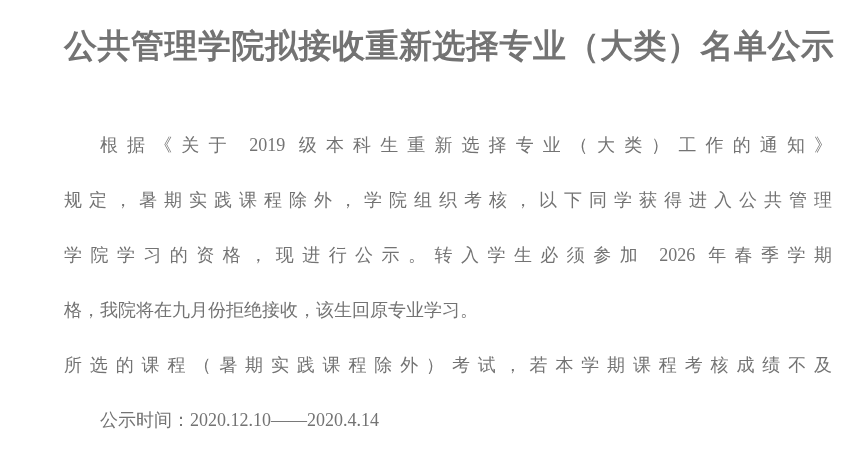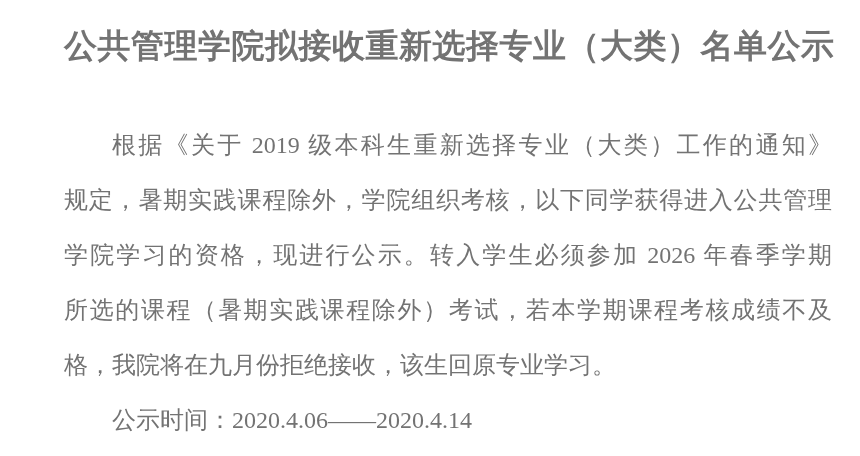--- a/index.html
+++ b/index.html
@@ -24,21 +24,21 @@
     line-height: 40px;
     font-weight: bold;
     text-align: center;
     letter-spacing: 0.5px;
     white-space: nowrap;
   }
 
   .doc-body {
     margin-top: 52px;
     padding: 0 28px 0 64px;
-    font-size: 24px;
+    font-size: 18px;
   }
 
   .body-line {
     line-height: 55px;
     height: 55px;
     white-space: nowrap;
   }
 
   .body-line.justified {
     text-align: justify;
@@ -58,21 +58,21 @@
   <h1 class="doc-title">公共管理学院拟接收重新选择专业（大类）名单公示</h1>
 
   <div class="doc-body">
 
     <div class="body-line justified indented">根据《关于 2019 级本科生重新选择专业（大类）工作的通知》</div>
 
     <div class="body-line justified">规定，暑期实践课程除外，学院组织考核，以下同学获得进入公共管理</div>
 
     <div class="body-line justified">学院学习的资格，现进行公示。转入学生必须参加 2026 年春季学期</div>
 
+    <div class="body-line">格，我院将在九月份拒绝接收，该生回原专业学习。</div>
+
     <div class="body-line justified">所选的课程（暑期实践课程除外）考试，若本学期课程考核成绩不及</div>
 
-    <div class="body-line">格，我院将在九月份拒绝接收，该生回原专业学习。</div>
-
-    <div class="body-line indented">公示时间：2020.4.06——2020.4.14</div>
+    <div class="body-line indented">公示时间：2020.12.10——2020.4.14</div>
 
   </div>
 
 </div>
 
 </body></html>

